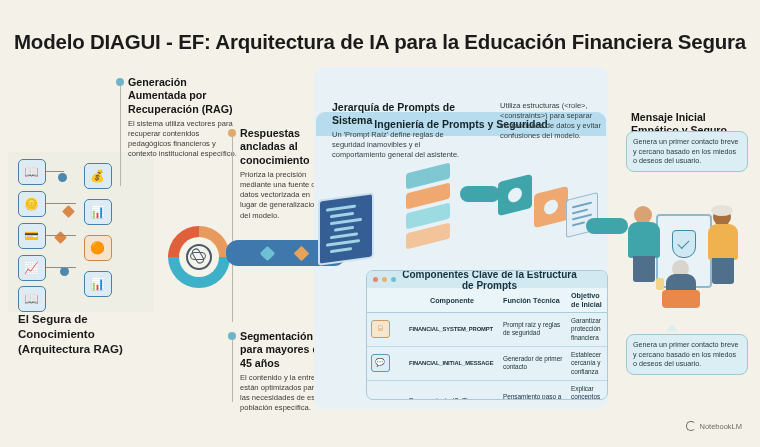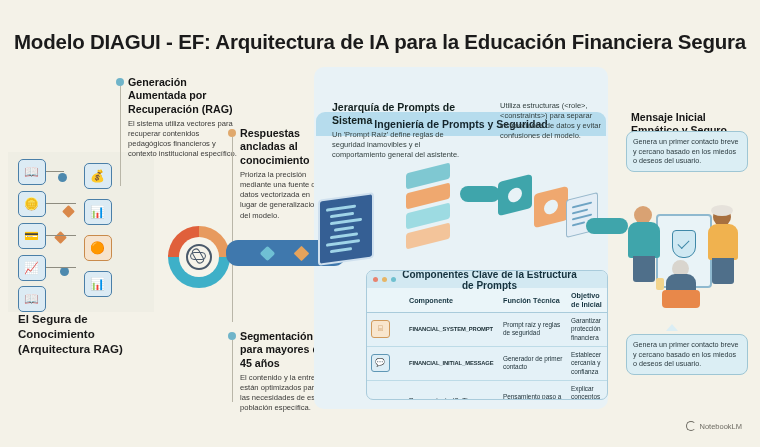--- a/index.html
+++ b/index.html
@@ -387,21 +387,21 @@
   td {
     font-size: 6.4px;
     color: #20333a;
     padding: 4px 4px;
     border-bottom: 1px solid #bddbe7;
     vertical-align: middle;
     line-height: 1.3;
   }
   td.comp-name { font-size: 5.8px; font-weight: bold; letter-spacing: -0.1px; }
   .col-ico { width: 30px; }
-  .col-comp { width: 86px; }
+  .col-comp { width: 86px; text-align: center; }
   .col-fn { width: 60px; }
   .row-icon {
     width: 17px; height: 16px;
     border: 1.3px solid #5f97b5;
     border-radius: 3px;
     background: #ddeef6;
     display: flex;
     align-items: center;
     justify-content: center;
     font-size: 8px;

